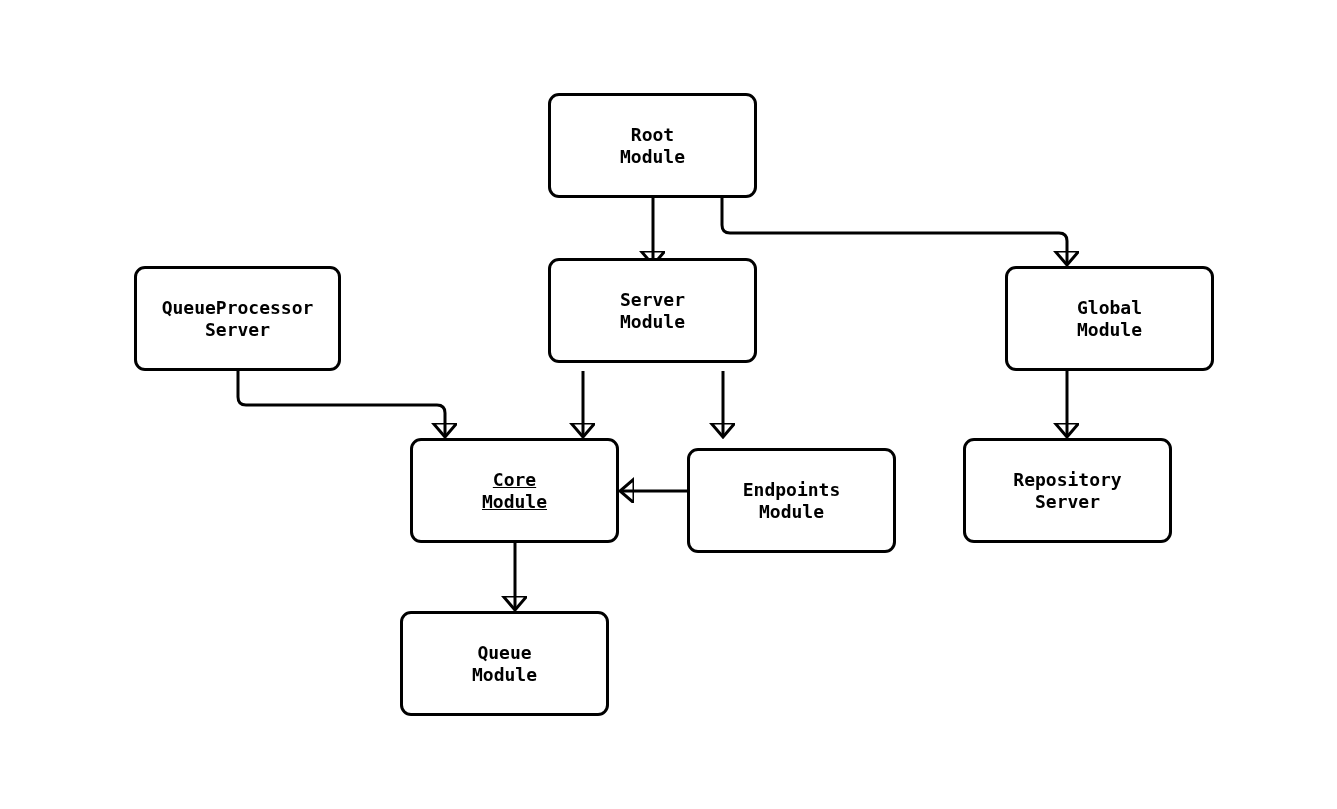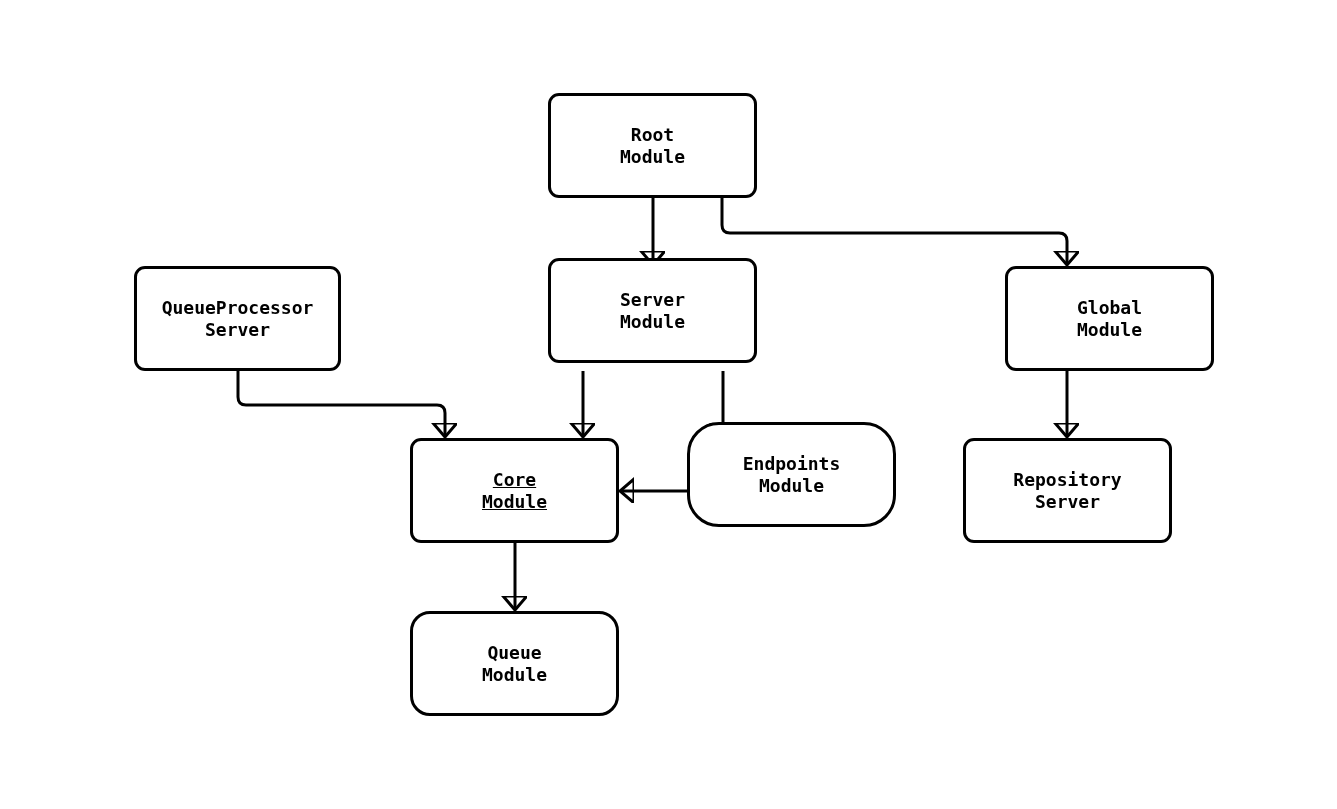--- a/index.html
+++ b/index.html
@@ -43,23 +43,23 @@
     font-size: 18px;
     line-height: 22px;
     color: #000000;
     white-space: pre-line;
   }
   .node-root          { left: 548px; top: 93px;  }
   .node-server        { left: 548px; top: 258px; }
   .node-queueprocessor{ left: 134px; top: 266px; width: 207px; }
   .node-global        { left: 963px; top: 266px; margin-left: 42px; }
   .node-core          { left: 410px; top: 438px; text-decoration: underline; }
-  .node-endpoints     { left: 687px; top: 422px; border-radius: 32px; }
+  .node-endpoints     { left: 687px; top: 448px; }
   .node-repository    { left: 963px; top: 438px; }
-  .node-queue         { left: 410px; top: 611px; border-radius: 20px; }
+  .node-queue         { left: 400px; top: 611px; }
 </style>
 </head>
 <body>
 
 <div class="canvas">
 
   <svg class="edges-layer" width="1337" height="809" viewBox="0 0 1337 809" xmlns="http://www.w3.org/2000/svg">
     <defs>
       <marker id="arrow" markerUnits="userSpaceOnUse" markerWidth="16" markerHeight="26" refX="13" refY="12" orient="auto">
         <path d="M0,0 L14,12 L0,24 Z" fill="#000000" stroke="none"></path>

